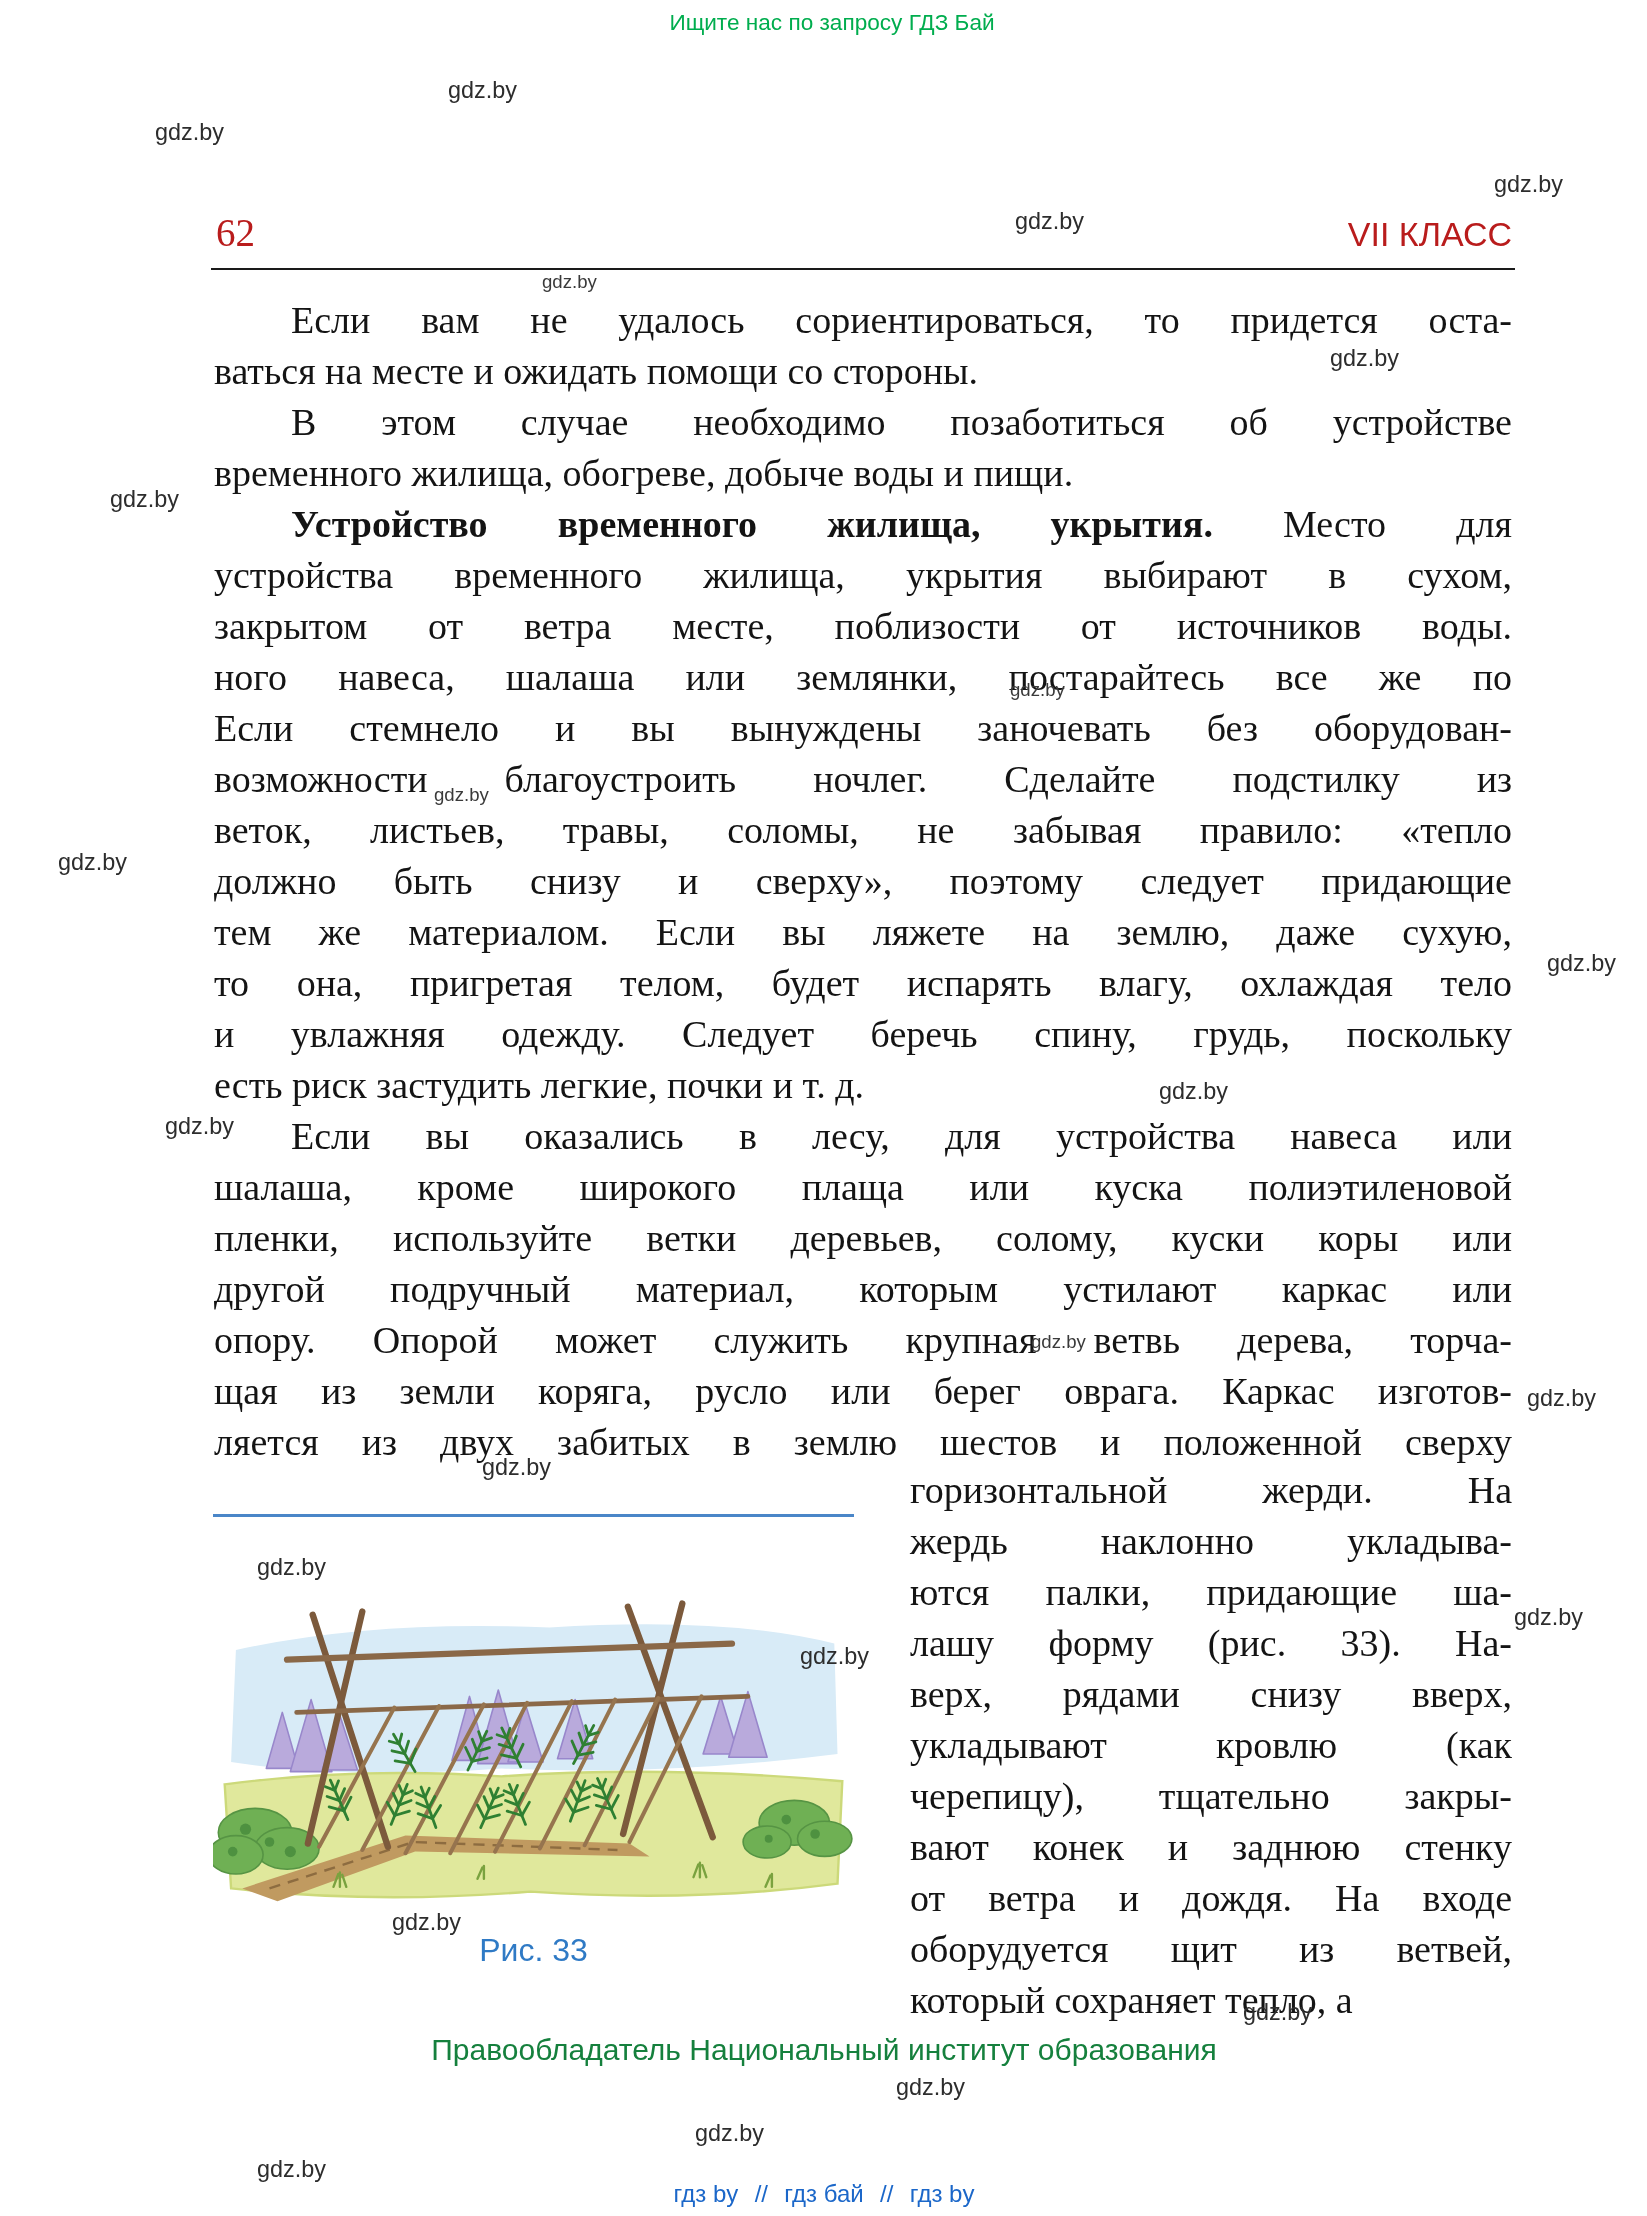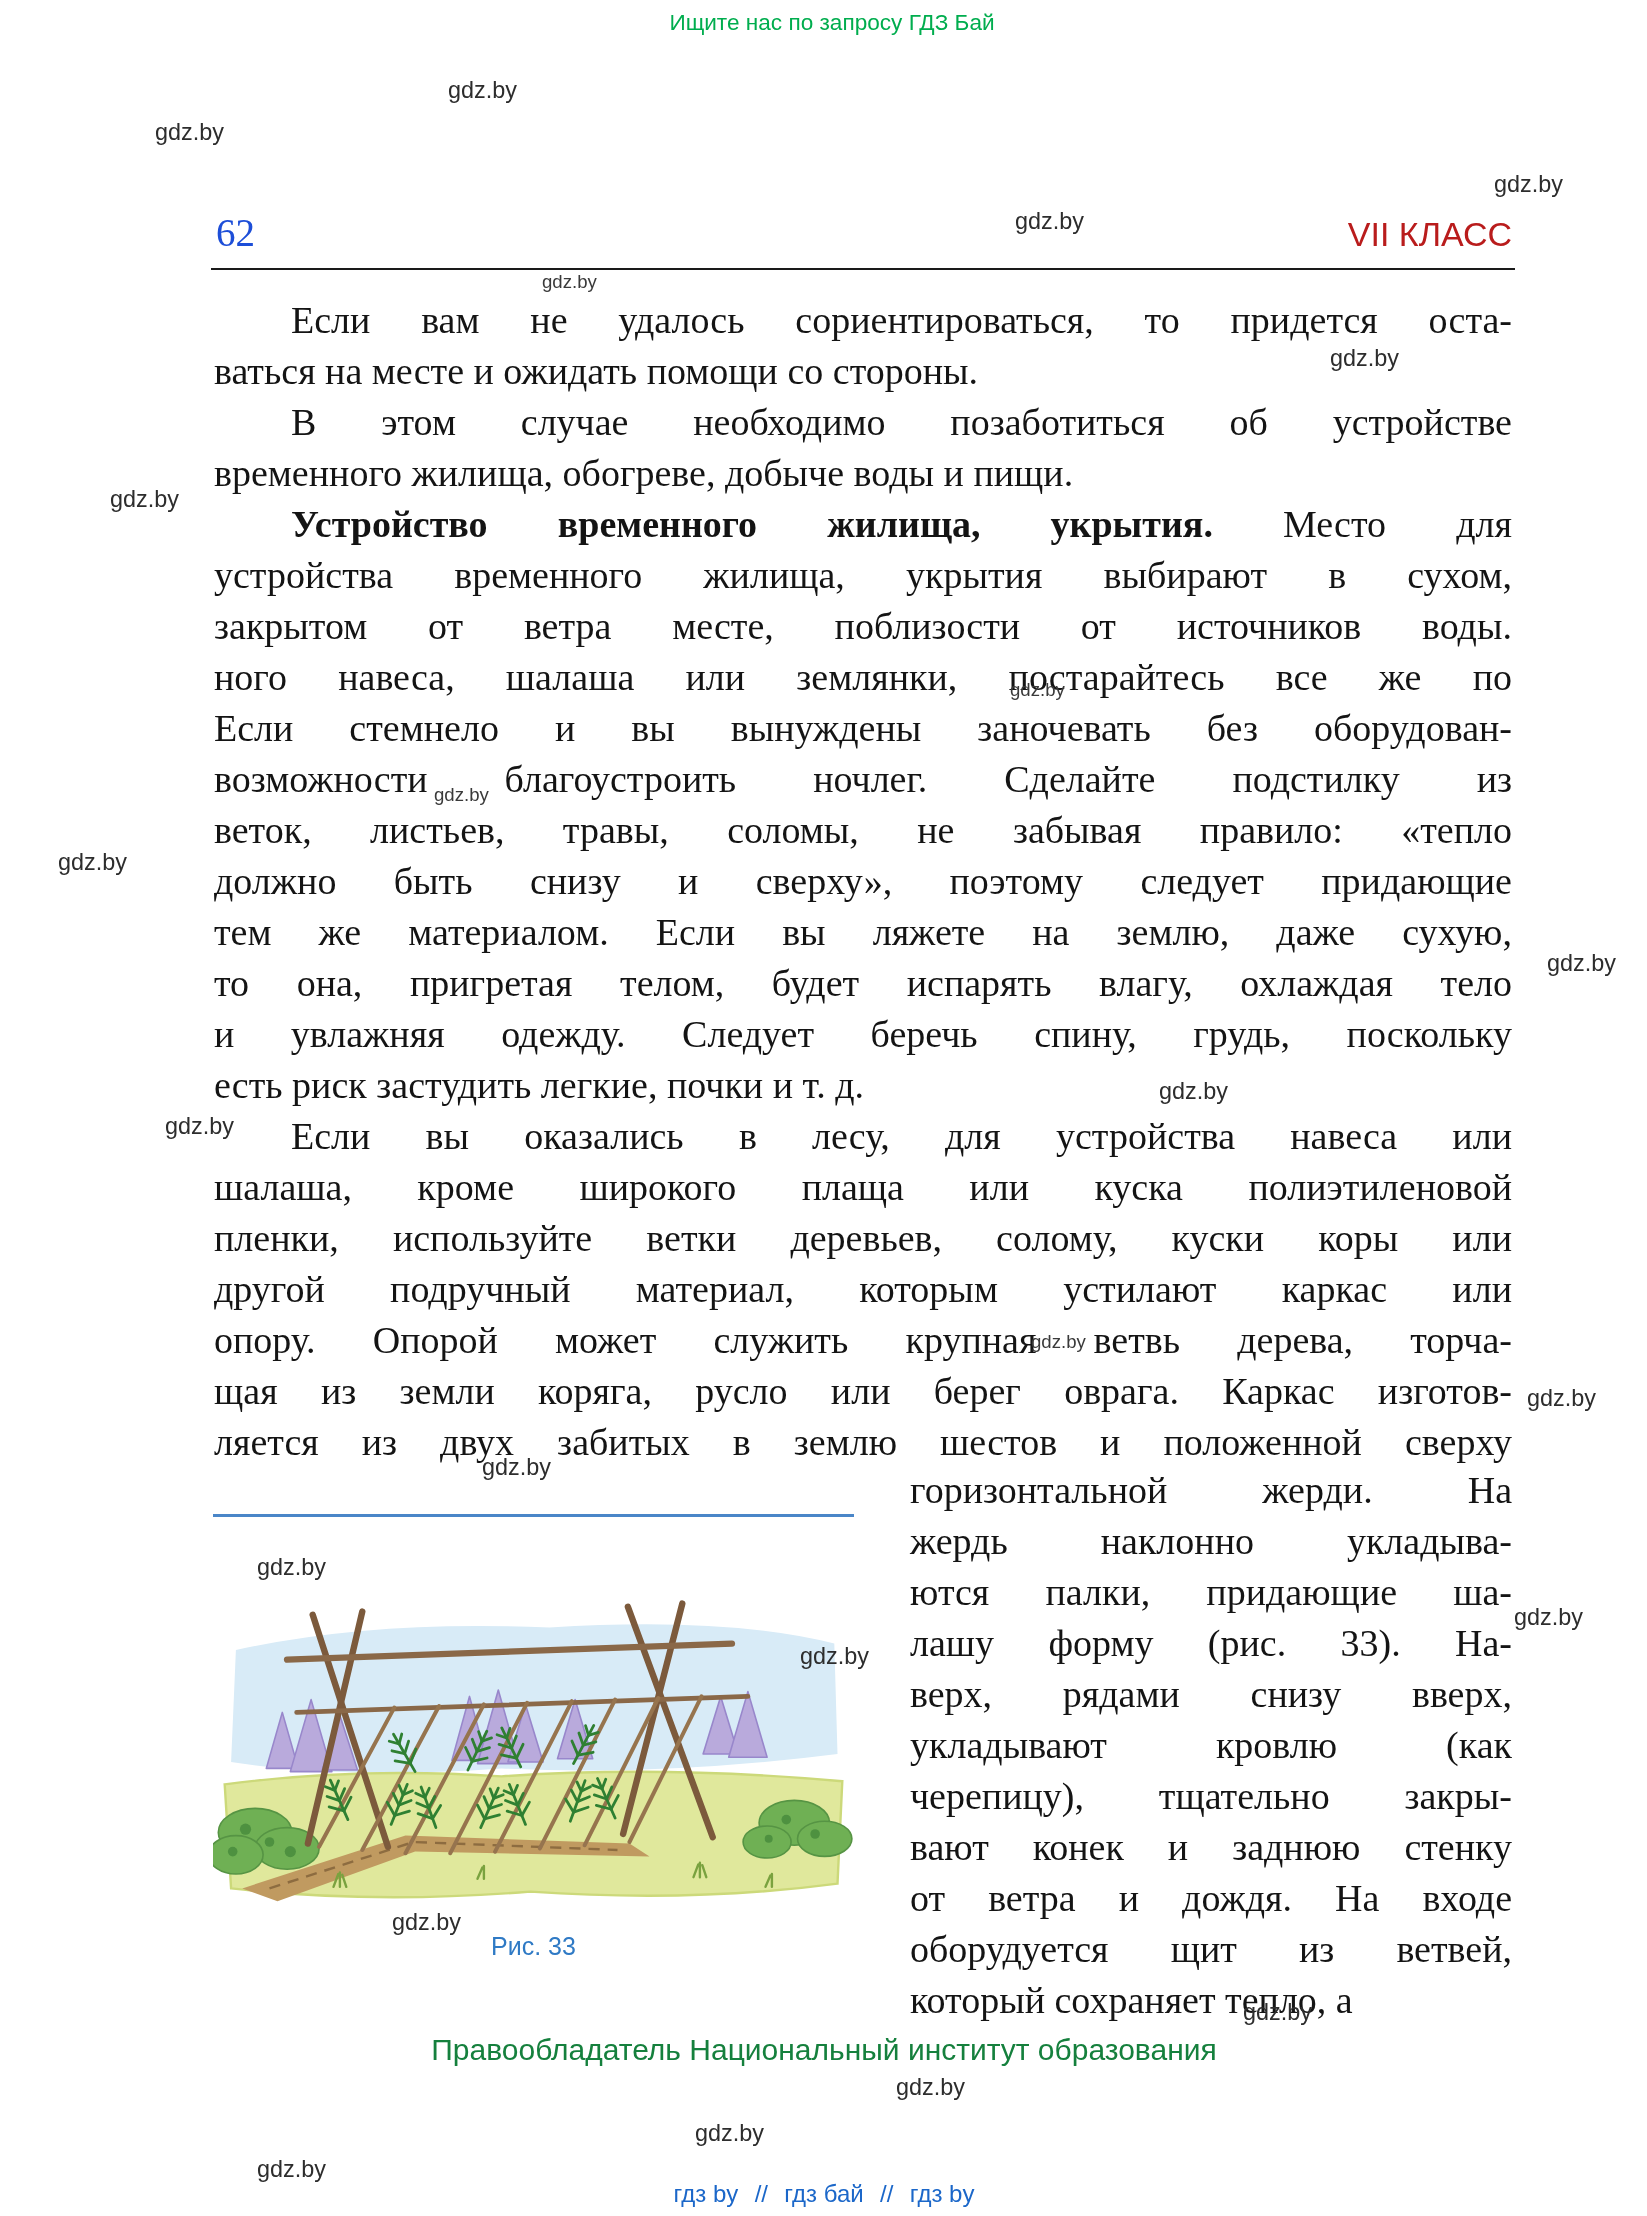--- a/index.html
+++ b/index.html
@@ -11,21 +11,21 @@
   .banner {
     position:absolute; top:9.7px; left:8px; width:100%; text-align:center;
     font-family:"Liberation Sans", sans-serif; font-size:22.6px; color:#00ad4e;
   }
   .wm {
     position:absolute; font-family:"Liberation Sans", sans-serif;
     font-size:23.4px; color:#2d2d2d; white-space:nowrap; z-index:5;
   }
   .wm.sm { font-size:18.6px; color:#3a3a3a; }
 
-  .page-number { position:absolute; left:216px; top:210px; font-size:39px; color:#1d4ed8; }
+  .page-number { position:absolute; left:216px; top:210px; font-size:39px; color:#b91c1c; }
   .course-label {
     position:absolute; right:136px; top:215px;
     font-family:"Liberation Sans", sans-serif; font-size:34px; color:#b91c1c;
   }
   .header-rule { position:absolute; left:211px; top:268px; width:1304px; height:2.4px; background:#1a1a1a; }
 
   .main-text {
     position:absolute; left:214px; top:295px; width:1298px;
     font-size:38px; line-height:51px;
   }
@@ -36,21 +36,21 @@
   .tline { text-align:justify; text-align-last:justify; -moz-text-align-last:justify; }
   .tline.end { text-align-last:left; -moz-text-align-last:left; }
   .tline.indent { text-indent:77px; }
   .bold { font-weight:bold; }
 
   .figure { position:absolute; left:213px; top:1514px; width:641px; }
   .figure-rule { height:3.2px; background:#4a86c8; }
   .figure-art { display:block; margin-top:53px; width:641px; height:344px; }
   .figure-caption {
     text-align:center; margin-top:18px;
-    font-family:"Liberation Sans", sans-serif; font-size:25px; color:#2f7ac5;
+    font-family:"Liberation Sans", sans-serif; font-size:32px; color:#2f7ac5;
   }
 
   .copyright {
     position:absolute; left:0; top:2033px; width:100%; text-align:center;
     font-family:"Liberation Sans", sans-serif; font-size:30px; color:#15803d;
   }
   .footer-links {
     position:absolute; left:0; top:2180px; width:100%; text-align:center;
     font-family:"Liberation Sans", sans-serif; font-size:24px; color:#1b67c9;
   }

